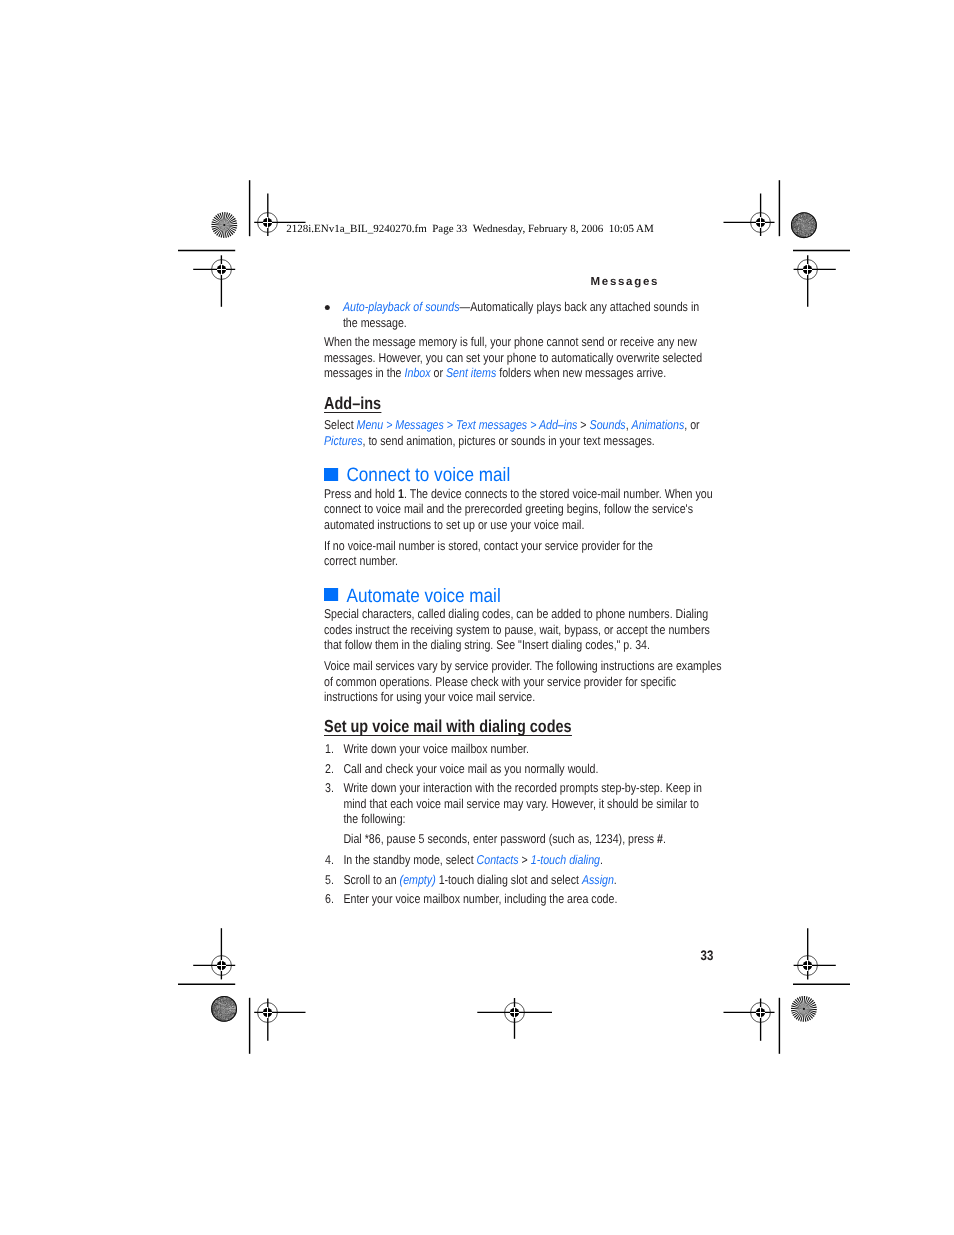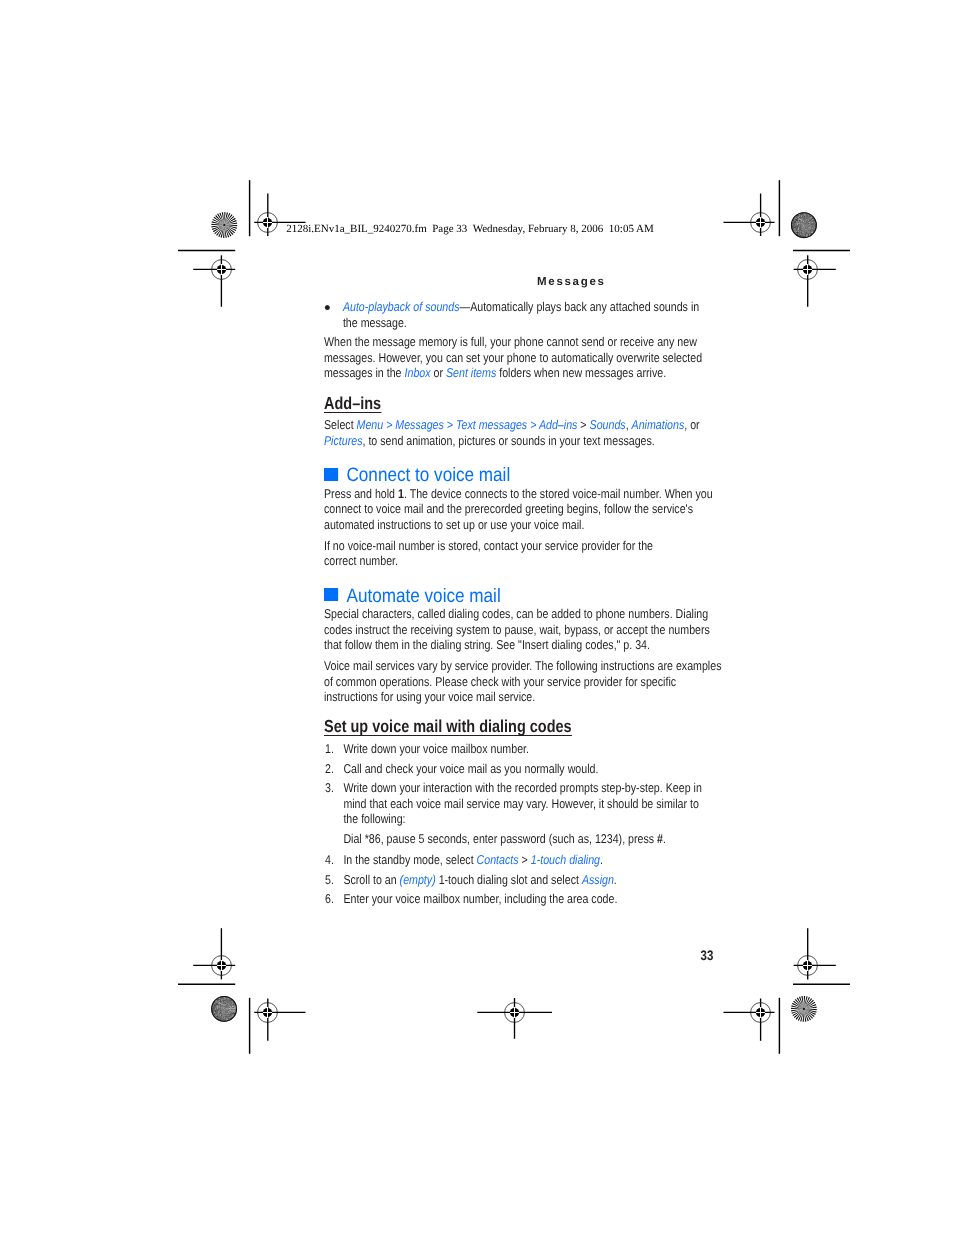--- a/index.html
+++ b/index.html
@@ -1210,21 +1210,21 @@
           <circle cx="195.05" cy="1004.51" r="0.48" fill="#fdfdfd" opacity="0.65"></circle>
           <circle cx="197.05" cy="1012.49" r="0.23" fill="#0d0d0d" opacity="0.77"></circle>
         </g>
     </g>
   </svg>
 
   
   <div class="slug" style="left:249.2px;top:223.0px;">2128i.ENv1a_BIL_9240270.fm  Page 33  Wednesday, February 8, 2006  10:05 AM</div>
 
   
-  <div class="runhead" style="left:500px;top:276.4px;width:175.7px;text-align:left;">Messages</div>
+  <div class="runhead" style="left:500px;top:276.4px;width:175.7px;text-align:center;">Messages</div>
 
   
   <div class="folio" style="left:600.8px;top:948.2px;width:75.4px;text-align:right;">33</div>
 
   
   <div class="col">
 
     <ul class="bul">
       <li class="p">
         <span class="dot"></span>

